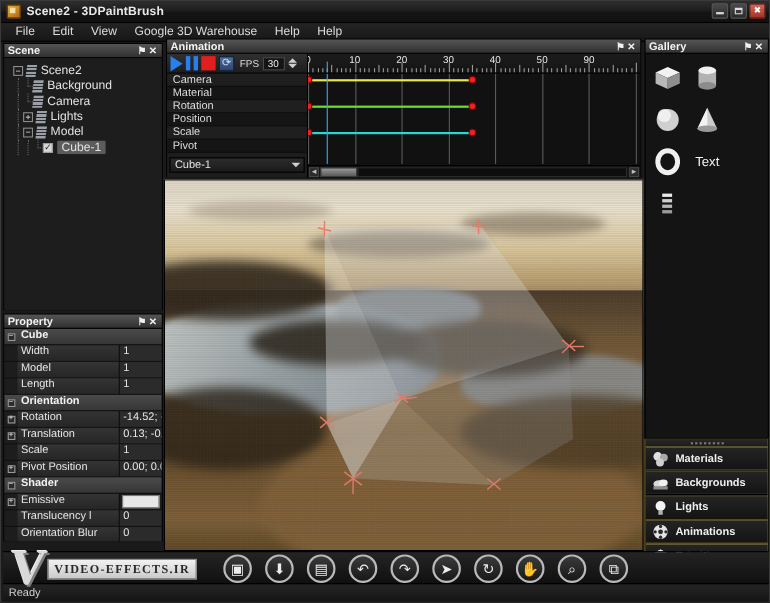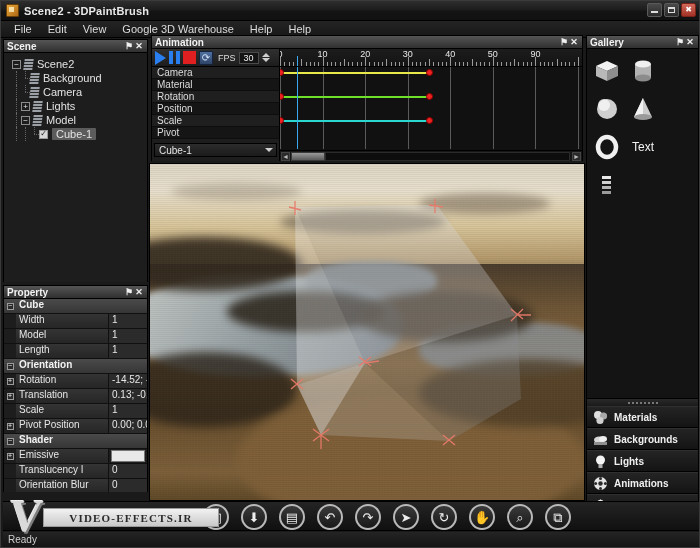--- a/index.html
+++ b/index.html
@@ -264,21 +264,21 @@
     background:linear-gradient(to bottom,#242424,#141414);
     display:flex;align-items:center;padding-left:5px;
     font-size:10px;color:#cfcfcf;
   }
 
   
   .watermark{
     position:absolute;left:6px;top:493px;width:208px;height:46px;pointer-events:none;
   }
   .wm-plate{
-    position:absolute;left:36px;top:14px;width:176px;height:19px;
+    position:absolute;left:36px;top:14px;width:136px;height:19px;
     background:linear-gradient(to bottom,#f2f2f2,#c9c9c9);
     border:1px solid #9a9a9a;
     display:flex;align-items:center;justify-content:center;
     color:#2a2a2a;font-size:11px;font-weight:bold;letter-spacing:1.2px;
     font-family:"Liberation Serif", serif;
   }
   .wm-v{
     position:absolute;left:2px;top:0;width:58px;height:46px;
     color:#d9d9d9;font-size:46px;font-weight:bold;line-height:44px;
     font-family:"Liberation Serif", serif;

